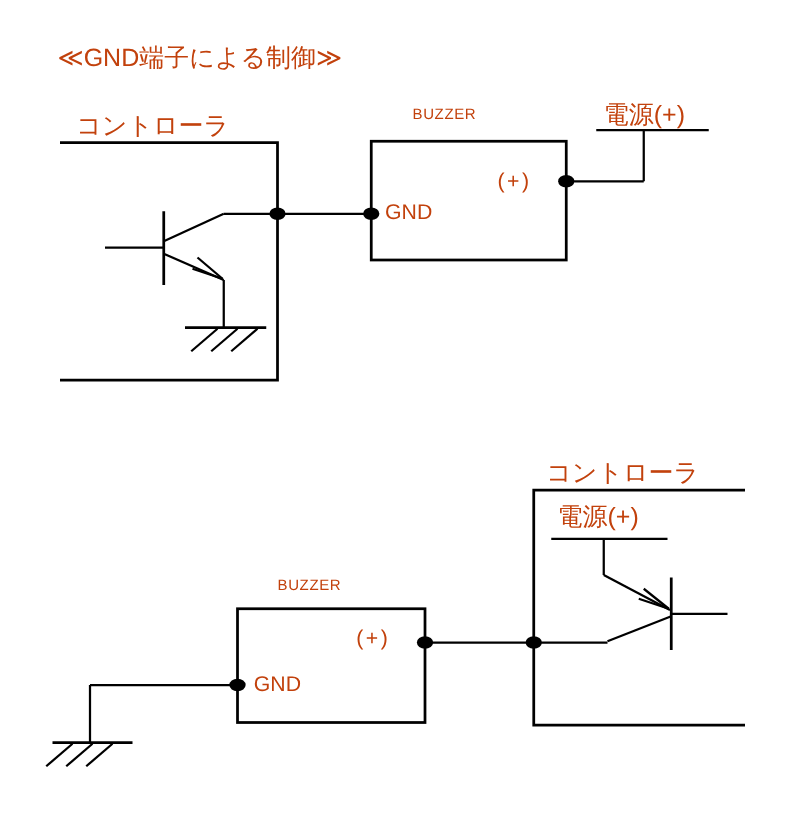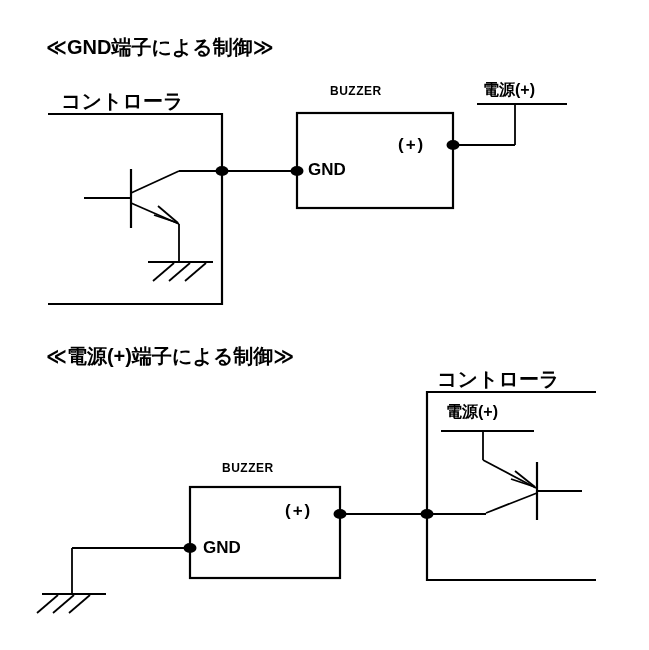--- a/index.html
+++ b/index.html
@@ -15,31 +15,31 @@
     overflow: hidden;
     font-family: "Liberation Sans", "DejaVu Sans", sans-serif;
   }
   .canvas svg {
     position: absolute;
     left: 0;
     top: 0;
   }
   .lbl {
     position: absolute;
-    color: #000000;
-    font-weight: bold;
+    color: #c2410c;
+    font-weight: normal;
     white-space: nowrap;
     line-height: 1;
   }
   .title { font-size: 20px; }
   .box-label { font-size: 20px; }
   .comp-label { font-size: 12px; letter-spacing: 0.5px; }
   .term-label { font-size: 17px; text-align: center; }
   .plus-label { font-size: 17px; letter-spacing: 2px; }
-  .power-label { font-size: 16px; }
+  .power-label { font-size: 20px; }
 
   svg line, svg polyline, svg rect {
     stroke: #000000;
     fill: none;
     stroke-width: 1.8px;
   }
   svg .thick { stroke-width: 2.2px; }
   svg ellipse { fill: #000000; stroke: none; }
 </style>
 </head>
@@ -110,20 +110,19 @@
     </g>
   </svg>
 
   <div class="lbl title" style="left:46px; top:37px;">≪GND端子による制御≫</div>
   <div class="lbl box-label" style="left:61px; top:91px;">コントローラ</div>
   <div class="lbl comp-label" style="left:330px; top:85px;">BUZZER</div>
   <div class="lbl term-label" style="left:308px; top:161px;">GND</div>
   <div class="lbl plus-label" style="left:398px; top:136px;">(+)</div>
   <div class="lbl power-label" style="left:483px; top:82px;">電源(+)</div>
 
-  <div class="lbl title" style="left:46px; top:346px;">≪電源(+)端子による制御≫</div>
   <div class="lbl box-label" style="left:437px; top:369px;">コントローラ</div>
   <div class="lbl comp-label" style="left:222px; top:462px;">BUZZER</div>
   <div class="lbl term-label" style="left:203px; top:539px;">GND</div>
   <div class="lbl plus-label" style="left:285px; top:502px;">(+)</div>
   <div class="lbl power-label" style="left:446px; top:404px;">電源(+)</div>
 
 </div>
 
 </body></html>

